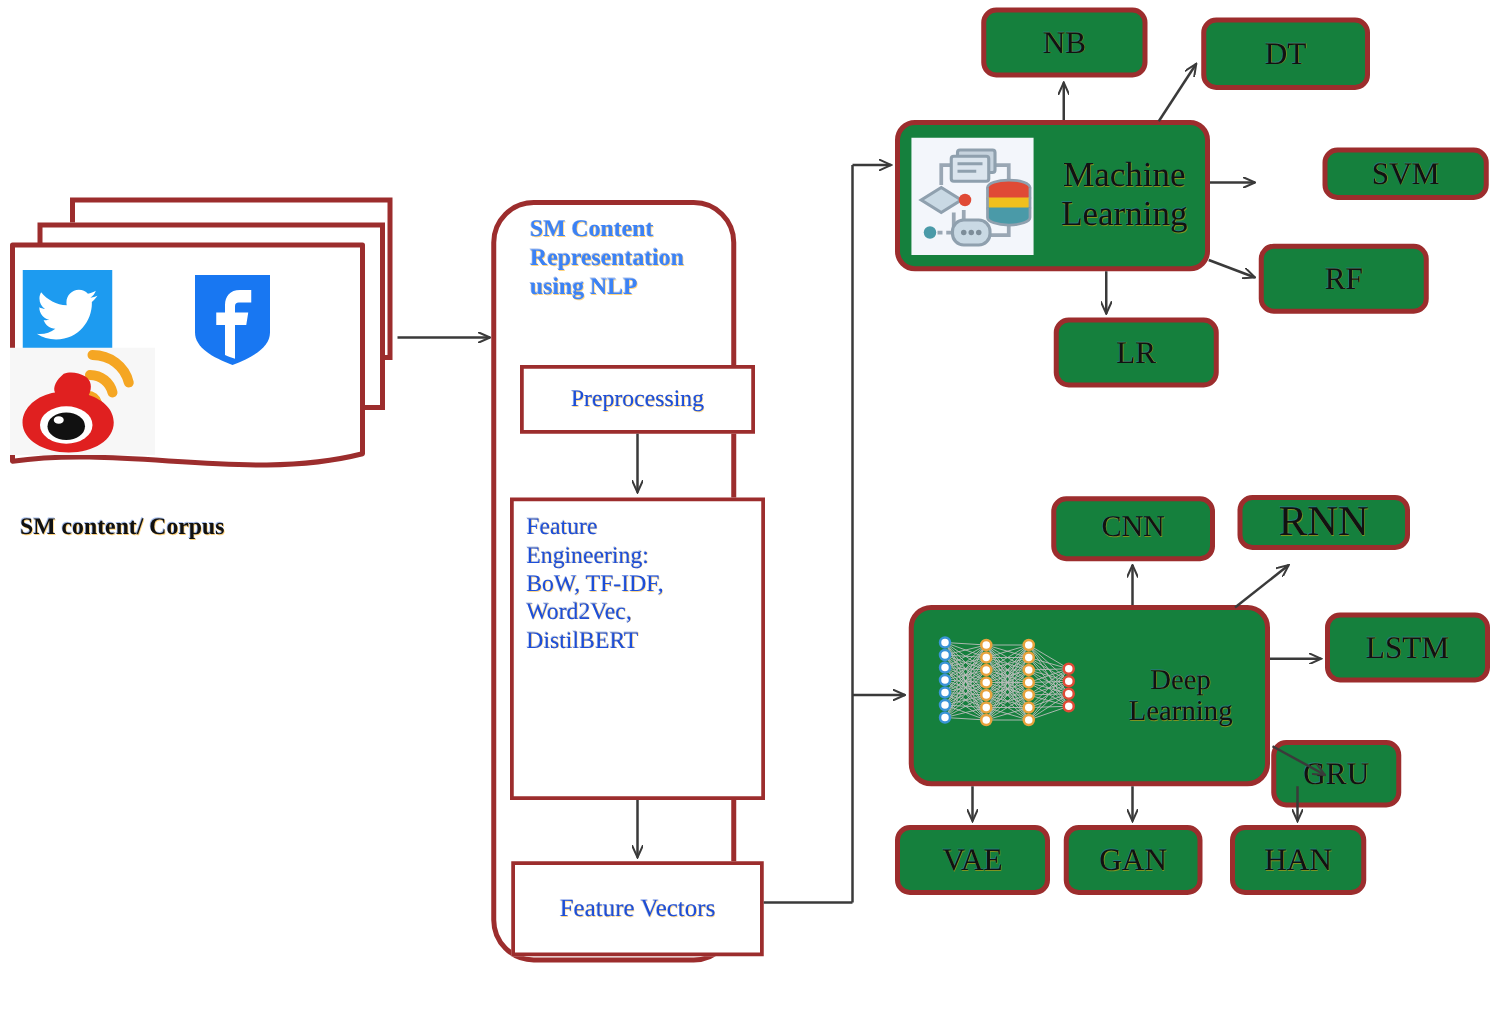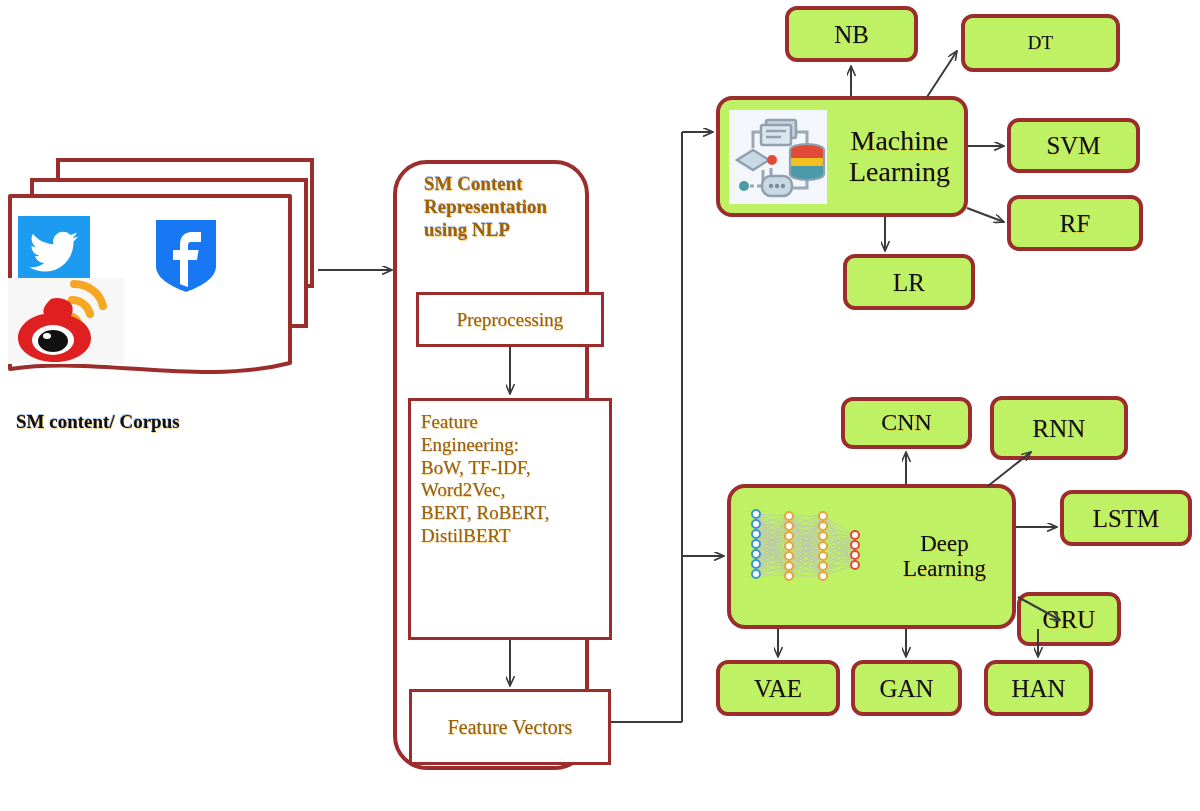--- a/index.html
+++ b/index.html
@@ -5,46 +5,46 @@
   html,body{margin:0;padding:0;background:#ffffff;}
   body{font-family:"Liberation Serif", serif;}
   #stage{position:relative;width:1200px;height:811px;overflow:hidden;background:#fff;}
 
   
   .node{
     position:absolute;
     box-sizing:border-box;
     border:4px solid #9c2d2d;
     border-radius:12px;
-    background:#bef264;
+    background:#15803d;
     display:flex;
     align-items:center;
     justify-content:center;
     font-family:"Liberation Serif", serif;
     color:#111;
     text-shadow:0.5px 0.5px 0 rgba(255,170,0,.45), -0.5px -0.5px 0 rgba(60,110,210,.40);
   }
   .node .lbl{line-height:1.08;text-align:center;}
 
   
   .sqbox{
     position:absolute;box-sizing:border-box;
     border:3px solid #9c2d2d;border-radius:0;background:#fff;
-    font-family:"Liberation Serif", serif;color:#a16207;
+    font-family:"Liberation Serif", serif;color:#1d4ed8;
     text-shadow:0.5px 0.5px 0 rgba(255,170,0,.45), -0.5px -0.5px 0 rgba(60,110,210,.40);
   }
 
   .panel{
     position:absolute;box-sizing:border-box;
     border:4px solid #9c2d2d;border-radius:34px;background:#fff;
   }
 
   .panel-title{
     position:absolute;font-weight:bold;font-size:19px;line-height:1.22;
-    color:#a16207;font-family:"Liberation Serif", serif;
+    color:#3b82f6;font-family:"Liberation Serif", serif;
     text-shadow:0.6px 0.6px 0 rgba(255,170,0,.5), -0.6px -0.6px 0 rgba(60,110,210,.45);
   }
 
   .caption{
     position:absolute;font-weight:bold;font-size:19px;line-height:1.25;
     color:#111;font-family:"Liberation Serif", serif;
     text-shadow:0.6px 0.6px 0 rgba(255,170,0,.5), -0.6px -0.6px 0 rgba(60,110,210,.45);
   }
 
   
@@ -124,21 +124,20 @@
 
   <div class="sqbox" style="left:416px;top:292px;width:188px;height:55px;display:flex;align-items:center;justify-content:center;font-size:19px;">
     <span>Preprocessing</span>
   </div>
 
   <div class="sqbox" style="left:408px;top:398px;width:204px;height:242px;padding:10px 0 0 10px;font-size:19px;line-height:1.2;">
     <div>Feature</div>
     <div>Engineering:</div>
     <div>BoW, TF-IDF,</div>
     <div>Word2Vec,</div>
-    <div>BERT, RoBERT,</div>
     <div>DistilBERT</div>
   </div>
 
   <div class="sqbox" style="left:409px;top:689px;width:202px;height:76px;display:flex;align-items:center;justify-content:center;font-size:20px;">
     <span>Feature Vectors</span>
   </div>
 
   <div class="node" style="left:716px;top:96px;width:252px;height:121px;border-radius:16px;justify-content:flex-end;padding-right:14px;font-size:28px;">
     <span class="lbl">
       <span>Machine</span><br>
@@ -174,24 +173,24 @@
         <path d="M61,40 v8 a17,6 0 0 0 34,0 v-8" fill="#e04a36"></path>
         <path d="M61,48 v8 a17,6 0 0 0 34,0 v-8" fill="#f0c01e"></path>
         <path d="M61,56 v8 a17,6 0 0 0 34,0 v-8" fill="#4a9aa8"></path>
       </g>
     </svg>
   </div>
 
   <div class="node" style="left:785px;top:6px;width:133px;height:56px;font-size:25px;">
     <span class="lbl">NB</span>
   </div>
-  <div class="node" style="left:961px;top:14px;width:159px;height:58px;font-size:19px;">
+  <div class="node" style="left:961px;top:14px;width:135px;height:58px;font-size:25px;">
     <span class="lbl">DT</span>
   </div>
-  <div class="node" style="left:1007px;top:118px;width:133px;height:55px;font-size:25px;justify-content:center;">
+  <div class="node" style="left:1058px;top:118px;width:133px;height:42px;font-size:25px;justify-content:center;">
     <span class="lbl">SVM</span>
   </div>
   <div class="node" style="left:1007px;top:195px;width:136px;height:56px;font-size:25px;">
     <span class="lbl">RF</span>
   </div>
   <div class="node" style="left:843px;top:254px;width:132px;height:56px;font-size:25px;">
     <span class="lbl">LR</span>
   </div>
 
   <div class="node" style="left:727px;top:484px;width:289px;height:145px;border-radius:18px;justify-content:flex-end;padding-right:26px;font-size:23px;">
@@ -371,21 +370,21 @@
           <circle cx="111" cy="37" r="4"></circle>
           <circle cx="111" cy="47" r="4"></circle>
           <circle cx="111" cy="57" r="4"></circle>
       </g>
     </svg>
   </div>
 
   <div class="node" style="left:841px;top:397px;width:131px;height:52px;font-size:24px;">
     <span class="lbl">CNN</span>
   </div>
-  <div class="node" style="left:990px;top:396px;width:138px;height:64px;font-size:25px;">
+  <div class="node" style="left:990px;top:396px;width:138px;height:44px;font-size:34px;">
     <span class="lbl">RNN</span>
   </div>
   <div class="node" style="left:1060px;top:490px;width:132px;height:56px;font-size:25px;">
     <span class="lbl">LSTM</span>
   </div>
   <div class="node" style="left:1017px;top:592px;width:104px;height:54px;font-size:25px;">
     <span class="lbl">GRU</span>
   </div>
   <div class="node" style="left:716px;top:660px;width:124px;height:56px;font-size:25px;">
     <span class="lbl">VAE</span>

